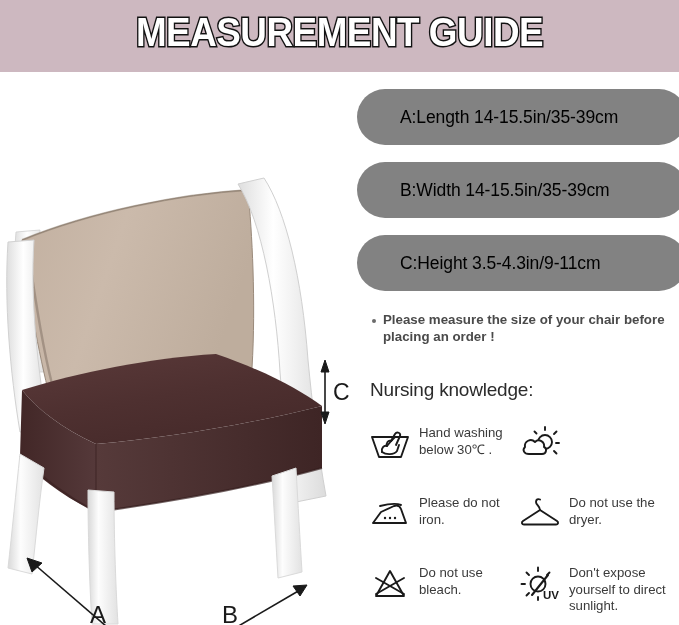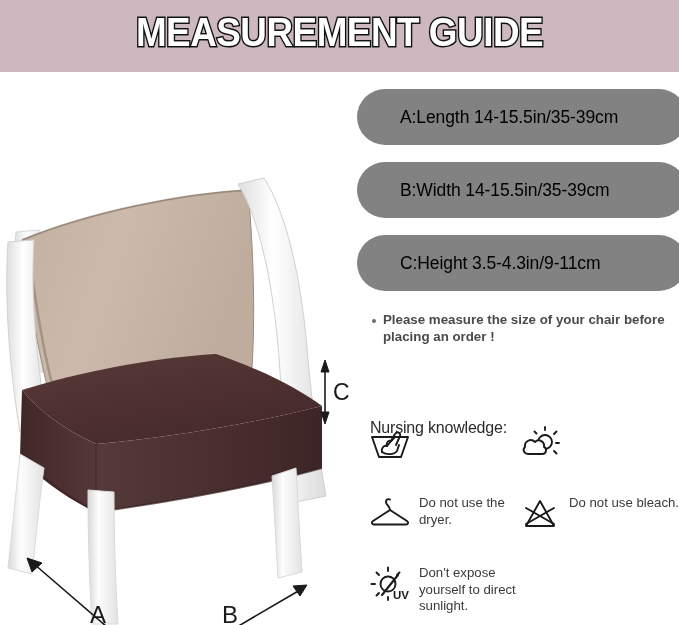--- a/index.html
+++ b/index.html
@@ -109,24 +109,23 @@
     line-height: 17px;
     color: #4a4a4a;
     font-weight: bold;
   }
 
   
   #nursing-heading {
     position: absolute;
     left: 20px;
     top: 307px;
-    font-size: 16px;
+    font-size: 19px;
     color: #2b2b2b;
     letter-spacing: -0.2px;
-    margin-top: 40px;
   }
 
   #care-grid {
     position: absolute;
     left: 18px;
     top: 350px;
     width: 311px;
     display: grid;
     grid-template-columns: 150px 161px;
     grid-template-rows: 70px 70px 70px;
@@ -268,36 +267,49 @@
       <div class="care-item">
         <span class="care-icon">
           <svg width="44" height="40" viewBox="0 0 44 40" fill="none" stroke="#1a1a1a" stroke-width="1.9" stroke-linecap="round" stroke-linejoin="round">
             <path d="M4 13 L40 13 L33 33 L11 33 Z"></path>
             <path d="M14 28 C 13 24, 16 21, 19 22 C 18 19, 20 16, 23 17 L 27 10 C 29 7, 33 9, 32 12 L 28 21"></path>
             <path d="M19 22 L 24 16"></path>
             <path d="M23 17 L 27 13"></path>
             <path d="M14 28 C 18 31, 26 31, 29 27 L 31 21"></path>
           </svg>
         </span>
+        <span class="care-label">Hand washing below 30℃ .</span>
       </div>
 
       <div class="care-item">
         <span class="care-icon">
           <svg width="44" height="40" viewBox="0 0 44 40" fill="none" stroke="#1a1a1a" stroke-width="1.9" stroke-linecap="round" stroke-linejoin="round">
             <circle cx="27" cy="18" r="7"></circle>
             <path d="M27 6 L27 3"></path>
             <path d="M36 10 L38.5 7.5"></path>
             <path d="M38 19 L41 19"></path>
             <path d="M36 27 L38.5 29.5"></path>
             <path d="M18.5 9.5 L16.5 7.5"></path>
             <path d="M11 30 C 6 30, 4 26, 7 23 C 6 17, 13 14, 17 18 C 21 14, 27 18, 26 23 C 29 24, 29 30, 24 30 Z" fill="#ffffff"></path>
           </svg>
         </span>
       </div>
 
+      <div class="care-item">
+        <span class="care-icon">
+          <svg width="44" height="40" viewBox="0 0 44 40" fill="none" stroke="#1a1a1a" stroke-width="1.9" stroke-linecap="round" stroke-linejoin="round">
+            <path d="M5 29 L38 29 L33 15 C 32 12, 29 11, 26 12 L 13 18 Z"></path>
+            <path d="M12 12 C 20 10, 28 9, 33 11"></path>
+            <circle cx="17" cy="24" r="1.2" fill="#1a1a1a" stroke="none"></circle>
+            <circle cx="22" cy="24" r="1.2" fill="#1a1a1a" stroke="none"></circle>
+            <circle cx="27" cy="24" r="1.2" fill="#1a1a1a" stroke="none"></circle>
+          </svg>
+        </span>
+        <span class="care-label">Please do not iron.</span>
+      </div>
 
       <div class="care-item">
         <span class="care-icon">
           <svg width="44" height="40" viewBox="0 0 44 40" fill="none" stroke="#1a1a1a" stroke-width="1.9" stroke-linecap="round" stroke-linejoin="round">
             <path d="M22 16 C 22 12, 18 11, 18 8 C 18 5.5, 20 4.5, 22 5.5"></path>
             <path d="M22 16 L 5 27 C 3 28.5, 4 30.5, 6 30.5 L 38 30.5 C 40 30.5, 41 28.5, 39 27 Z"></path>
           </svg>
         </span>
         <span class="care-label">Do not use the dryer.</span>
       </div>

